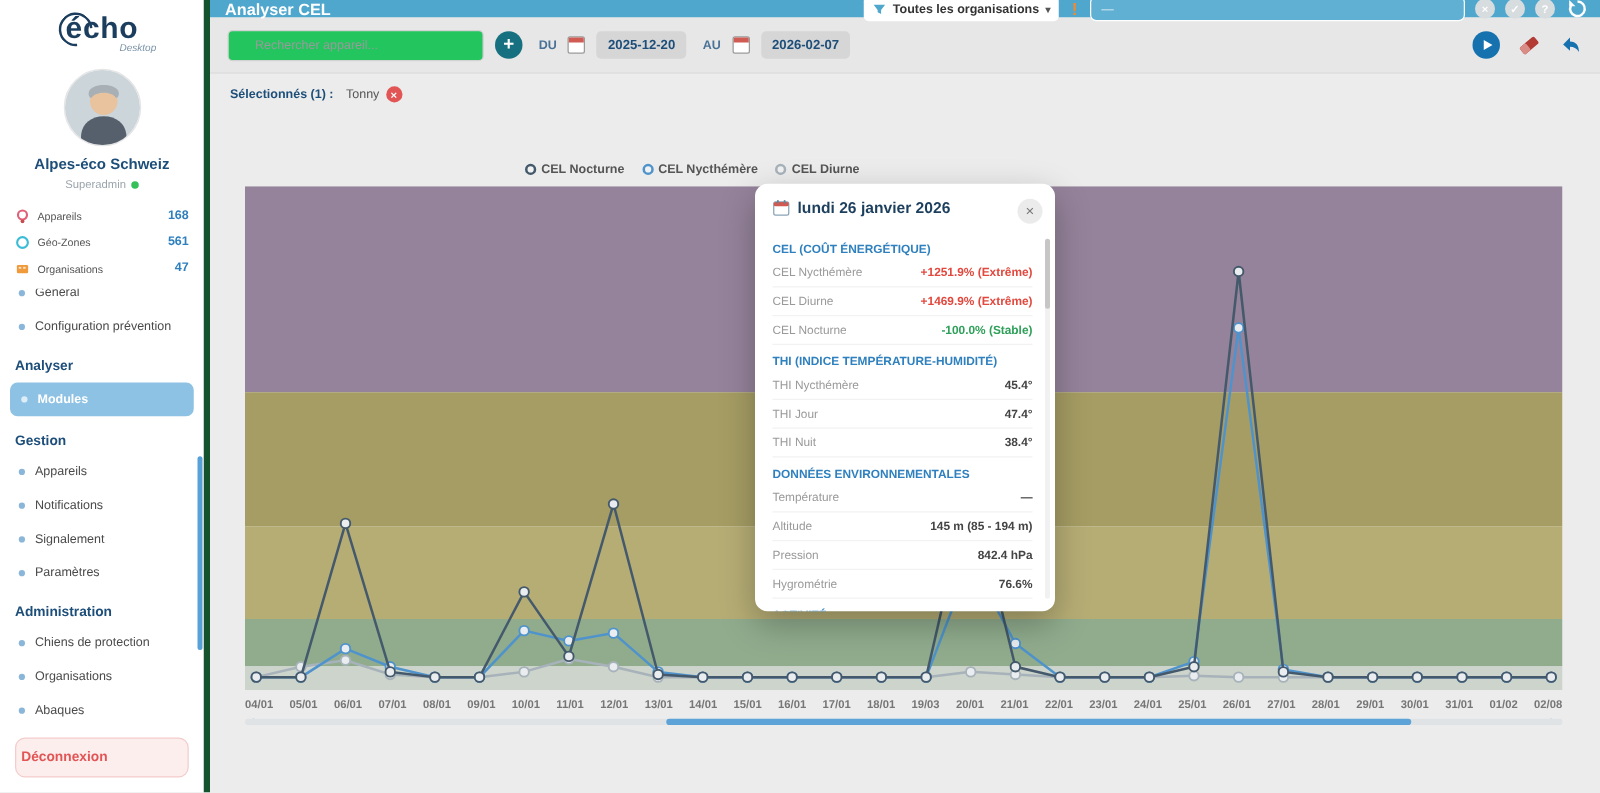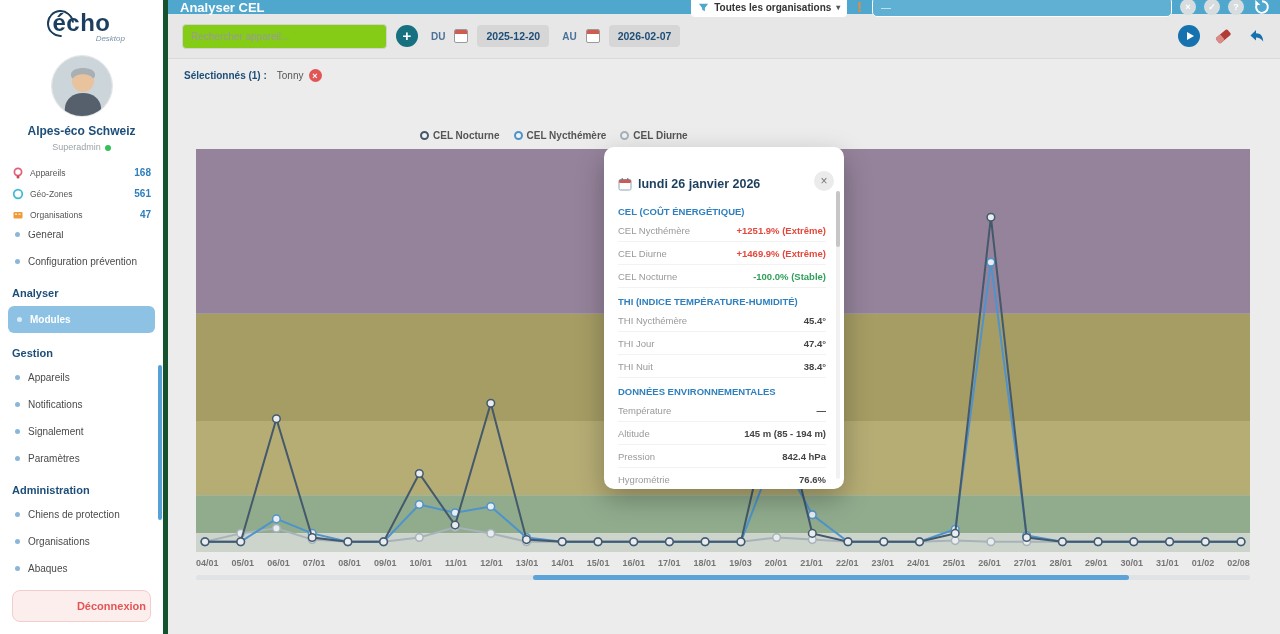--- a/index.html
+++ b/index.html
@@ -26,42 +26,42 @@
   .stat-value { font-size:10px; font-weight:bold; color:#2d7fbe; }
   .nav { flex:1; overflow:hidden; margin-top:4px; position:relative; }
   .nav-section { font-size:11px; font-weight:bold; color:#1d4e79; padding:12px 10px 5px 12px; }
   .nav-item { display:flex; align-items:center; gap:8px; padding:8px 10px 8px 15px; font-size:10px; color:#4a4a4a; cursor:pointer; }
   .nav-item .bullet { width:5px; height:5px; border-radius:50%; background:#8ab6d9; flex:none; }
   .nav-item.clipped { margin-top:-10px; }
   .nav-item.active { background:#8ec2e4; color:#fff; font-weight:bold; border-radius:6px; margin:2px 8px; padding:8px 10px 8px 9px; }
   .nav-item.active .bullet { background:#dcedf8; }
   .side-scroll { position:absolute; right:1px; top:365px; width:4px; height:155px; background:#58a0d8; border-radius:2px; z-index:12; }
   .logout-btn { margin:10px 12px 12px; padding:9px 4px; background:#fdeeee; border:1px solid #f3cccc; border-radius:8px;
-                color:#e25555; font-size:11px; font-weight:bold; text-align:right; cursor:pointer; }
+                color:#e25555; font-size:11px; font-weight:bold; text-align:left; cursor:pointer; }
 
   
   .main { position:absolute; left:168px; top:0; width:1112px; height:634px; }
 
   .topbar { height:14px; background:#4fa7cd; display:flex; align-items:center; padding:0 8px 0 12px; gap:8px; }
   .topbar-title { font-size:13px; font-weight:bold; color:#fff; margin-right:auto; }
   .org-select { display:flex; align-items:center; gap:5px; background:#fff; border-radius:4px; height:20px; padding:0 7px;
                 font-size:10px; font-weight:bold; color:#333; cursor:pointer; }
   .org-caret { font-size:8px; color:#555; }
   .warn-mark { color:#ef8b2e; font-weight:bold; font-size:14px; padding:0 2px; }
   .imei-input { width:300px; height:20px; border:1.5px solid #fff; background:#5fb0d3; border-radius:5px;
                 font-size:10px; color:#eaf4f9; padding:0 8px; outline:none; }
   .imei-input::placeholder { color:#dcebf3; }
   .circle-btn { width:16px; height:16px; border-radius:50%; background:#d7dcdf; color:#fff; font-size:9px; font-weight:bold;
                 display:flex; align-items:center; justify-content:center; cursor:pointer; }
   .refresh-btn { width:20px; height:20px; cursor:pointer; display:flex; align-items:center; justify-content:center; }
 
   .toolbar { height:45px; background:#e7e7e7; border-bottom:1px solid #dadada; display:flex; align-items:center;
              padding:0 14px; gap:9px; }
-  .search-input { width:205px; height:25px; border:1px solid #d2d2d2; border-radius:4px; background:#84cc16;
-                  font-size:10px; color:#444; padding:0 8px; outline:none; }
+  .search-input { width:205px; height:25px; border:1px solid #d2d2d2; border-radius:4px; background:#22c55e;
+                  font-size:10px; color:#444; padding:0 21px; outline:none; }
   .search-input::placeholder { color:#9a9a9a; }
   .add-btn { width:22px; height:22px; border-radius:50%; background:#17707f; color:#fff; font-size:15px; font-weight:bold;
              display:flex; align-items:center; justify-content:center; cursor:pointer; line-height:0; }
   .range-label { font-size:10px; font-weight:bold; color:#4a7296; margin-left:4px; }
   .cal-icon { width:14px; height:14px; border:1px solid #9a9a9a; background:#fff; border-radius:2px; position:relative; cursor:pointer; }
   .cal-icon::before { content:""; position:absolute; left:0; top:0; right:0; height:4px; background:#cf5b52; border-radius:1px 1px 0 0; }
   .date-chip { background:#d6d6d6; border-radius:4px; padding:5px 9px; font-size:10.5px; font-weight:bold; color:#1d4e79; cursor:pointer; }
   .toolbar-right { margin-left:auto; display:flex; align-items:center; gap:13px; }
   .play-btn { width:22px; height:22px; border-radius:50%; background:#1672ae; display:flex; align-items:center; justify-content:center; cursor:pointer; }
   .play-tri { width:0; height:0; border-left:7px solid #fff; border-top:4.5px solid transparent; border-bottom:4.5px solid transparent; margin-left:2px; }
@@ -85,21 +85,21 @@
   .x-axis span { font-size:9px; font-weight:bold; color:#767676; }
   .x-arrow { position:absolute; top:479px; font-size:11px; color:#8a8a8a; cursor:pointer; }
   .x-arrow.left { left:32px; }
   .x-arrow.right { left:1072px; }
   .hscroll { position:absolute; left:28px; top:483px; width:1054px; height:5px; background:#dfe3e6; border-radius:3px; cursor:pointer; }
   .hscroll-thumb { position:absolute; left:32%; width:56.5%; height:5px; background:#5ea3d8; border-radius:3px; cursor:grab; }
 
   
   .modal { position:absolute; left:436px; top:55px; width:240px; height:342px; background:#fff; border-radius:10px;
            box-shadow:0 10px 28px rgba(0,0,0,.28); z-index:20; overflow:hidden; }
-  .modal-header { display:flex; align-items:flex-end; gap:6px; padding:24px 10px 7px 14px; }
+  .modal-header { display:flex; align-items:flex-start; gap:6px; padding:12px 10px 7px 14px; }
   .modal-title { flex:1; font-size:12.5px; font-weight:bold; color:#1d3f5e; }
   .modal-close { width:20px; height:20px; border-radius:50%; background:#ebebeb; color:#777; font-size:12px;
                  display:flex; align-items:center; justify-content:center; cursor:pointer; }
   .modal-body { padding:0 18px 0 14px; }
   .m-section-h { font-size:9.5px; font-weight:bold; color:#2e80be; margin:8px 0 2px; }
   .m-row { display:flex; justify-content:space-between; align-items:center; padding:5.5px 0; border-bottom:1px solid #f2f2f2; }
   .m-label { font-size:9.5px; color:#999; }
   .m-value { font-size:9.5px; font-weight:bold; color:#444; text-align:right; }
   .modal-scroll { position:absolute; right:4px; top:44px; width:4px; height:288px; background:#f1f1f1; border-radius:2px; }
   .modal-thumb { position:absolute; top:0; width:4px; height:56px; background:#c6c6c6; border-radius:2px; }

